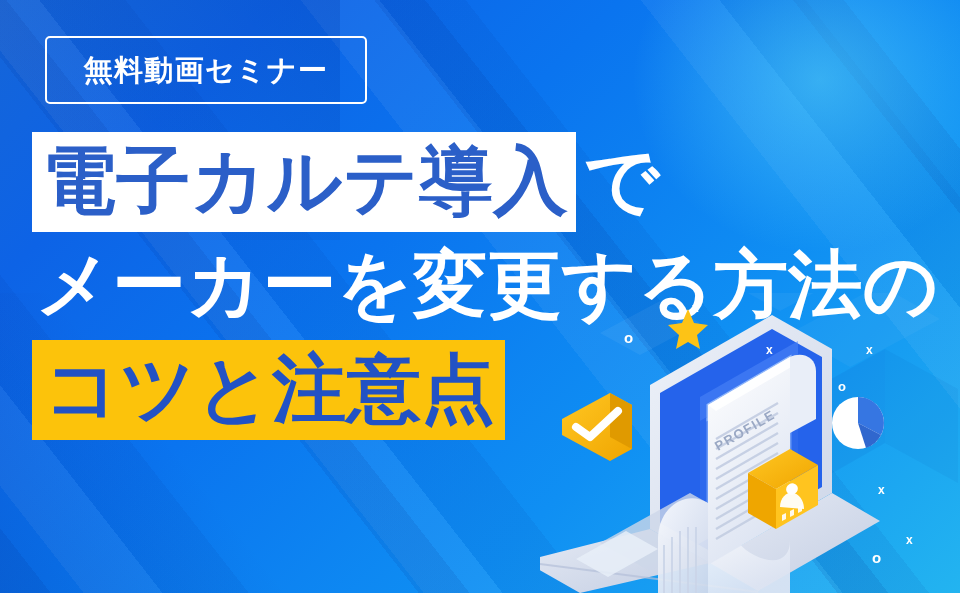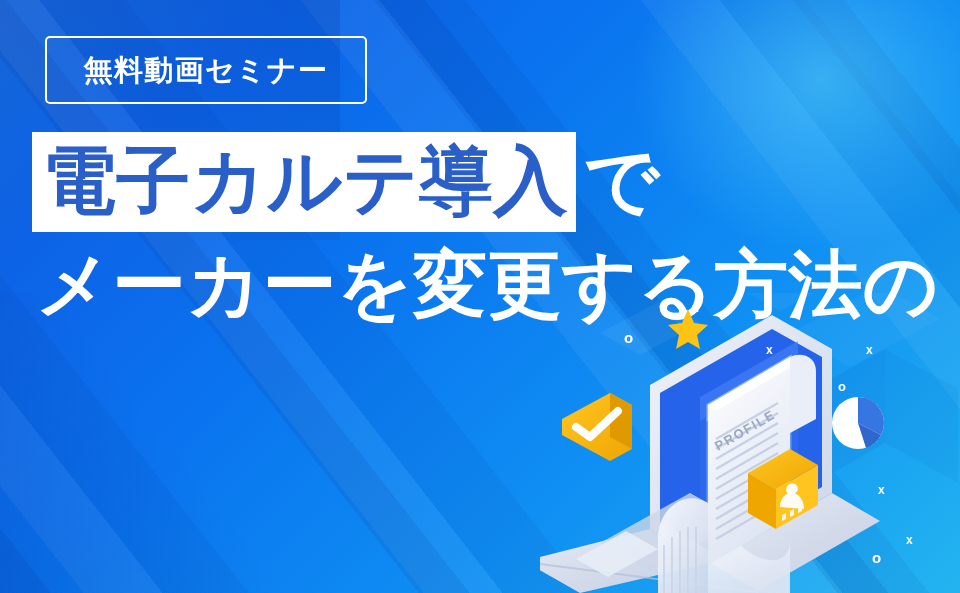--- a/index.html
+++ b/index.html
@@ -103,20 +103,23 @@
   </div>
 
   <div id="headline">
     <div class="hl-row">
       <span class="seg hi-white">電子カルテ導入</span>
       <span class="seg on-blue">で</span>
     </div>
     <div class="hl-row">
       <span class="seg plain">メーカーを変更する方法の</span>
     </div>
+    <div class="hl-row">
+      <span class="seg hi-yellow">コツと注意点</span>
+    </div>
   </div>
 
   <div id="illustration">
     <svg width="420" height="300" viewBox="0 0 420 300" xmlns="http://www.w3.org/2000/svg">
       <defs>
         <linearGradient id="paperG" x1="0" y1="0" x2="0.4" y2="1">
           <stop offset="0%" stop-color="#ffffff"></stop>
           <stop offset="100%" stop-color="#dde4f2"></stop>
         </linearGradient>
         <linearGradient id="paperG2" x1="0" y1="0" x2="1" y2="1">

